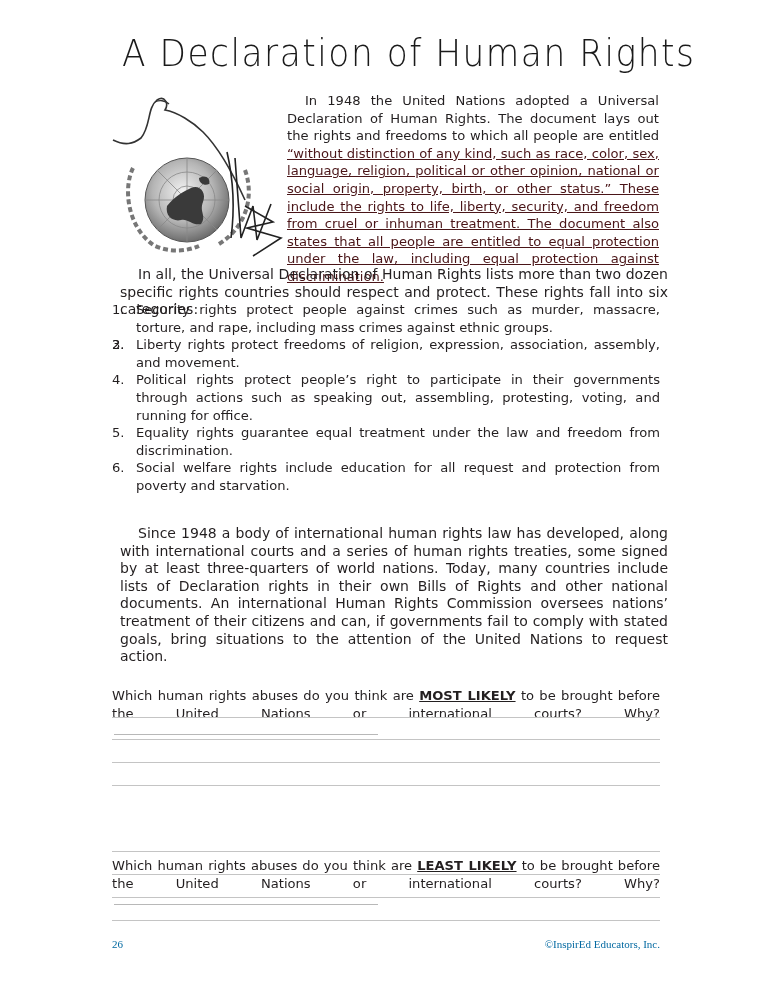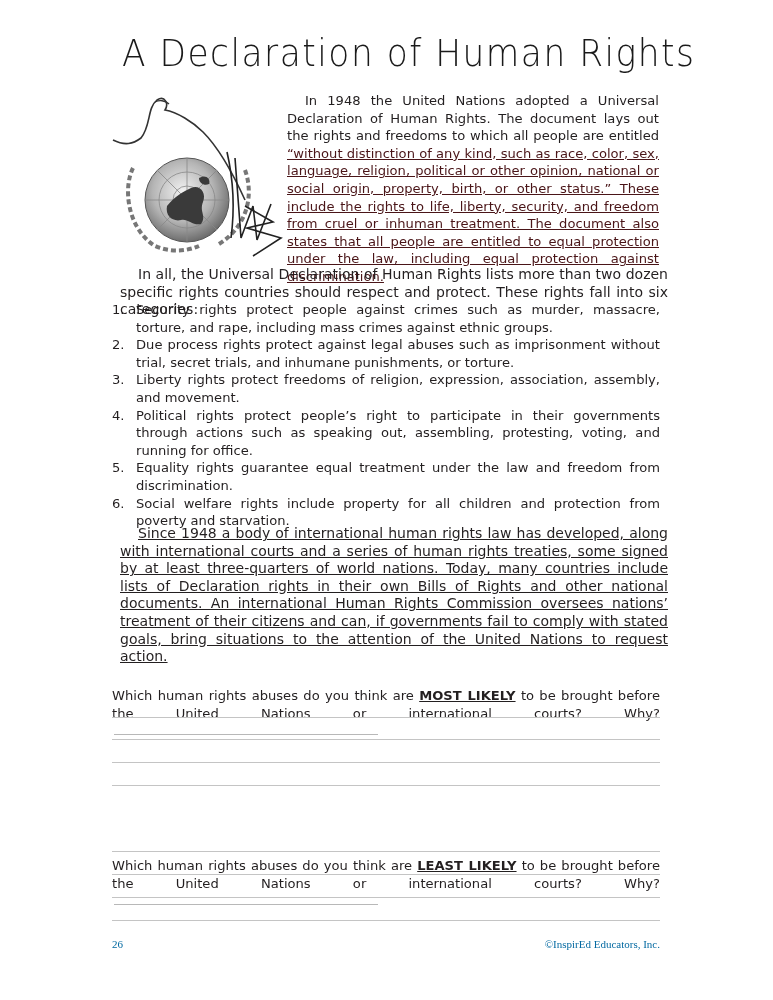--- a/index.html
+++ b/index.html
@@ -12,21 +12,21 @@
   .intro { position: absolute; left: 287px; top: 92px; width: 372px;
            font-size: 13.1px; line-height: 17.6px; text-align: justify; color: #231f20; }
   .intro .q { color: #4a1518; text-decoration: underline; }
   .indent { text-indent: 18px; }
   .body-text { position: absolute; left: 120px; width: 548px; font-size: 14px; line-height: 17.6px; text-align: justify; }
   .p1 { top: 266px; }
   ol.rights { position: absolute; left: 112px; top: 301px; width: 548px; margin: 0; padding: 0; list-style: none;
               font-size: 13.1px; line-height: 17.6px; text-align: justify; }
   ol.rights li { position: relative; padding-left: 24px; }
   ol.rights li .num { position: absolute; left: 0; top: 0; }
-  .p2 { top: 525px; text-decoration: underline; }
+  .p2 { top: 525px; }
   .question { position: absolute; left: 112px; width: 548px; font-size: 13.1px; line-height: 17.6px; text-align: justify; margin-top: 24px; }
   .question .em { font-weight: bold; text-decoration: underline; }
   .q1 { top: 663px; }
   .q2 { top: 833px; }
   .blank-inline { display: inline-block; width: 264px; border-bottom: 1px solid #b8b8b8; height: 12px; vertical-align: baseline; margin-left: 2px; }
   .answer-line { position: absolute; left: 112px; width: 548px; height: 0; border-top: 1px solid #c4c4c4; }
   .footer { position: absolute; top: 938px; font-family: "Liberation Serif", serif; font-size: 11px; color: #0369a1; }
   .page-num { left: 112px; }
   .copyright { right: 113px; }
 </style>
@@ -66,25 +66,25 @@
     <path d="M150 118 L178 134 L152 140 L186 150 L158 168" fill="none" stroke="#222" stroke-width="1.6"></path>
   </svg>
 </div>
 
 <div class="intro indent"><span>In 1948 the United Nations adopted a Universal Declaration of Human Rights. The document lays out the rights and freedoms to which all people are entitled </span><span class="q">“without distinction of any kind, such as race, color, sex, language, religion, political or other opinion, national or social origin, property, birth, or other status.” These include the rights to life, liberty, security, and freedom from cruel or inhuman treatment. The document also states that all people are entitled to equal protection under the law, including equal protection against discrimination.</span></div>
 
 <div class="body-text p1 indent">In all, the Universal Declaration of Human Rights lists more than two dozen specific rights countries should respect and protect. These rights fall into six categories:</div>
 
 <ol class="rights">
   <li><span class="num">1.</span><span>Security rights protect people against crimes such as murder, massacre, torture, and rape, including mass crimes against ethnic groups.</span></li>
-  <li><span class="num">2.</span><span>Due process rights protect against legal abuses such as imprisonment without trial, secret trials, and inhumane punishments, or torture.</span></li>
+  <li><span class="num">2.</span></li>
   <li><span class="num">3.</span><span>Liberty rights protect freedoms of religion, expression, association, assembly, and movement.</span></li>
   <li><span class="num">4.</span><span>Political rights protect people’s right to participate in their governments through actions such as speaking out, assembling, protesting, voting, and running for office.</span></li>
   <li><span class="num">5.</span><span>Equality rights guarantee equal treatment under the law and freedom from discrimination.</span></li>
-  <li><span class="num">6.</span><span>Social welfare rights include property for all children and protection from poverty and starvation.</span></li>
+  <li><span class="num">6.</span><span>Social welfare rights include education for all request and protection from poverty and starvation.</span></li>
 </ol>
 
 <div class="body-text p2 indent">Since 1948 a body of international human rights law has developed, along with international courts and a series of human rights treaties, some signed by at least three-quarters of world nations. Today, many countries include lists of Declaration rights in their own Bills of Rights and other national documents. An international Human Rights Commission oversees nations’ treatment of their citizens and can, if governments fail to comply with stated goals, bring situations to the attention of the United Nations to request action.</div>
 
 <div class="question q1"><span>Which human rights abuses do you think are </span><span class="em">MOST LIKELY</span><span> to be brought before the United Nations or international courts? Why?</span><span class="blank-inline"></span></div>
 <div class="answer-line" style="top:717px"></div>
 <div class="answer-line" style="top:739px"></div>
 <div class="answer-line" style="top:762px"></div>
 <div class="answer-line" style="top:785px"></div>
 

